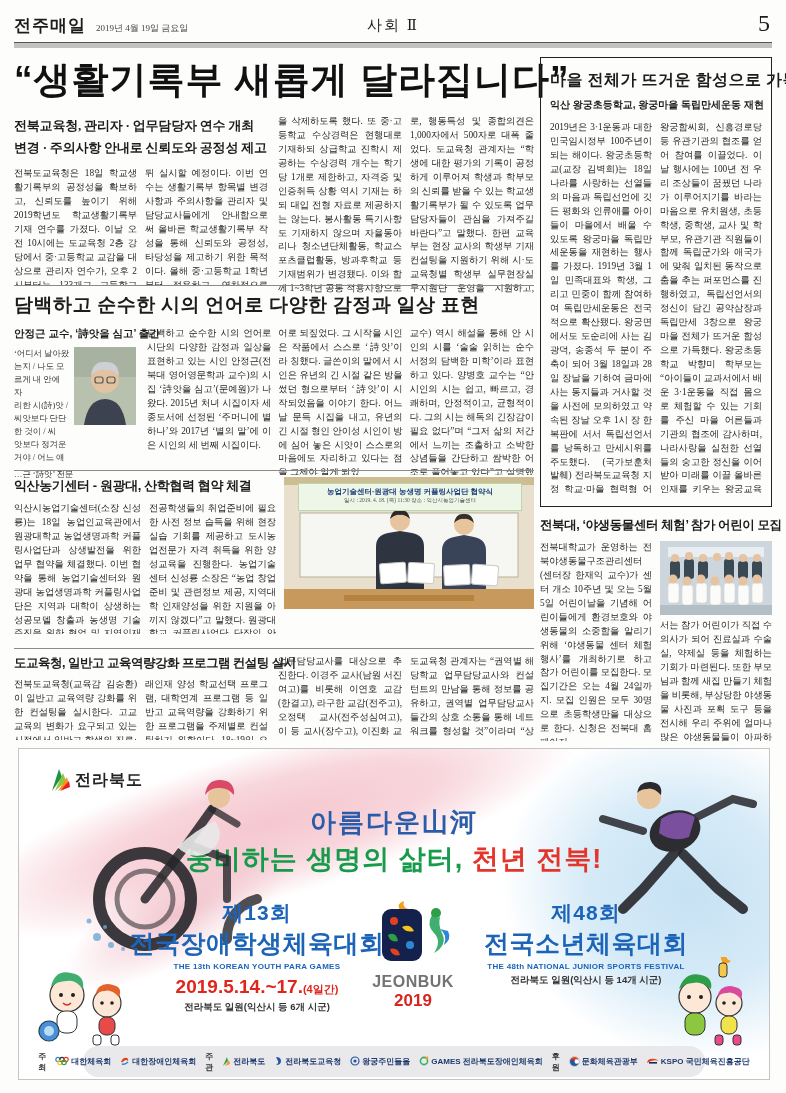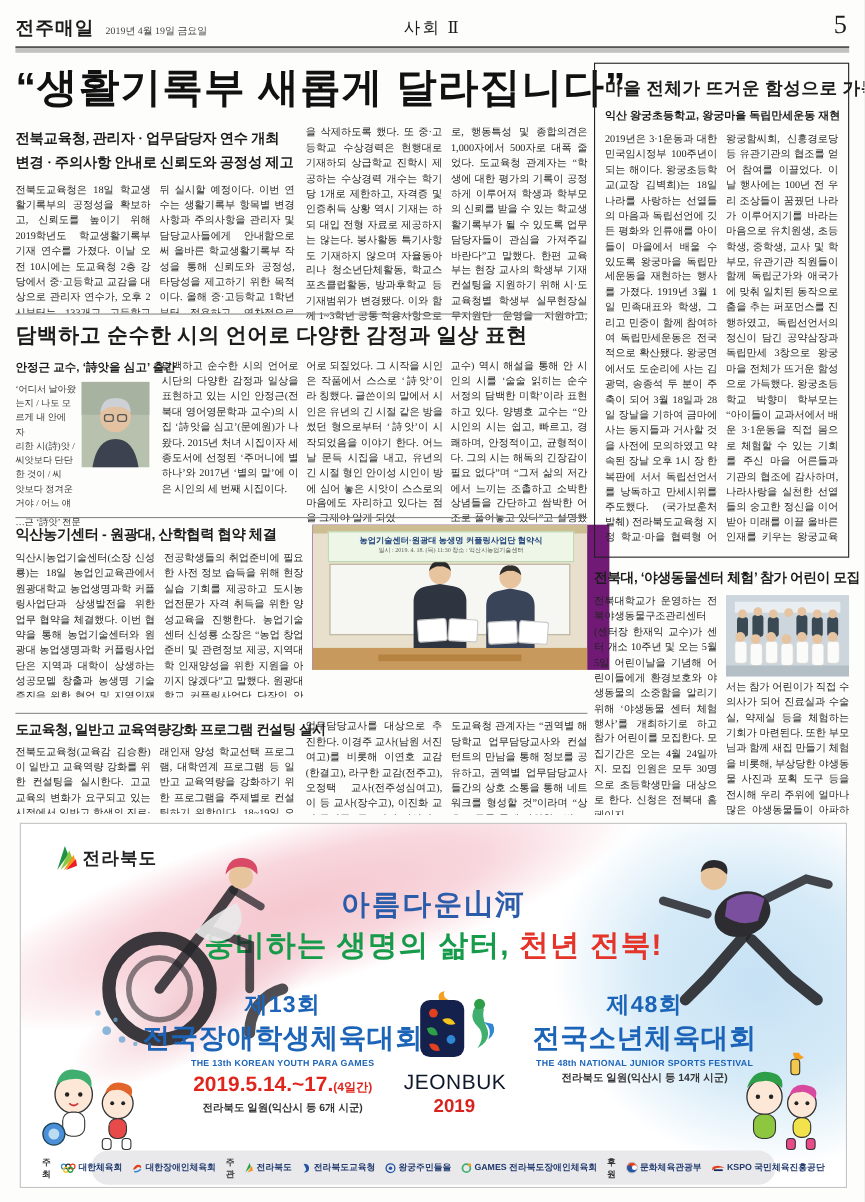--- a/index.html
+++ b/index.html
@@ -39,21 +39,21 @@
   .portrait{width:62px;height:78px;flex:none;}
   .poem-tail{font-size:8.4px;color:#333;margin-top:4px;}
   
   .coupling-article{position:absolute;top:477px;left:14px;width:520px;}
   .coup-row{display:flex;gap:8px;}
   .coup-left{width:262px;}
   .coup-title{margin:0 0 7px 0;font-size:13px;font-weight:bold;letter-spacing:-0.4px;white-space:nowrap;
               font-family:"Liberation Sans",sans-serif;}
   .coup-left .cols{height:132px;}
   .coup-photo-wrap{width:250px;}
-  .coup-photo{position:relative;width:250px;height:132px;background:#701a75;overflow:hidden;padding-left:20px;}
+  .coup-photo{position:relative;width:250px;height:132px;background:#a3a3a3;overflow:hidden;}
   .banner{position:absolute;top:6px;left:14px;width:222px;height:26px;background:#eef6e8;
           border:1px solid #bcd6ae;text-align:center;}
   .banner-main{font-size:7.5px;font-weight:bold;color:#1d3f7a;margin-top:3px;
                font-family:"Liberation Sans",sans-serif;}
   .banner-sub{font-size:5.5px;color:#555;}
   .caption{font-size:8.5px;color:#222;margin-top:4px;}
   
   .consulting-article{position:absolute;top:655px;left:14px;width:520px;}
   .cons-row{display:flex;gap:10px;}
   .cons-left{width:254px;}
@@ -95,26 +95,26 @@
   .slogan2 .red{color:#e5342a;}
   .illus{position:absolute;}
   .event{position:absolute;text-align:center;color:#1b64b8;}
   .event .round{font-size:21px;font-weight:900;letter-spacing:1px;}
   .event .name{font-size:25px;font-weight:900;letter-spacing:0.5px;white-space:nowrap;}
   .event .eng{font-size:8px;font-weight:bold;letter-spacing:0.3px;margin-top:2px;}
   .event .date{font-size:19px;font-weight:900;color:#e0251c;margin-top:5px;}
   .event .date small{font-size:11px;}
   .event .venue{font-size:9.5px;font-weight:bold;color:#333;margin-top:3px;}
   .emblem-block{position:absolute;left:348px;top:152px;width:92px;text-align:center;}
-  .emblem-title{font-size:19px;font-weight:400;color:#0f172a;letter-spacing:0.5px;margin-top:2px;}
+  .emblem-title{font-size:16px;font-weight:700;color:#737373;letter-spacing:0.5px;margin-top:2px;}
   .emblem-year{font-size:17px;font-weight:900;color:#d8231f;}
   .sponsor-strip{position:absolute;left:64px;top:297px;width:622px;height:31px;background:#e9e9ec;
                  border-radius:16px;display:flex;align-items:center;justify-content:center;gap:9px;}
   .sp-role{font-size:8px;color:#333;font-weight:bold;}
-  .sp-item{display:flex;align-items:center;gap:2px;font-size:8px;font-weight:bold;color:#203a6e;white-space:nowrap;}
+  .sp-item{display:flex;align-items:flex-start;gap:2px;font-size:8px;font-weight:bold;color:#203a6e;white-space:nowrap;}
   .sp-item svg{display:block;}
 </style>
 </head>
 <body>
 
 <div class="page">
 
   <header class="masthead">
     <span class="paper">전주매일</span><span class="mdate">2019년 4월 19일 금요일</span>
     <span class="section">사회 Ⅱ</span>

